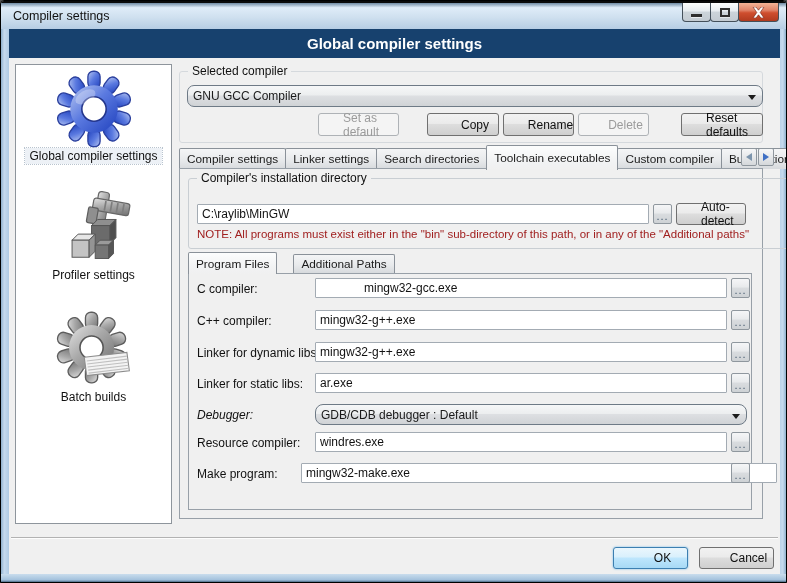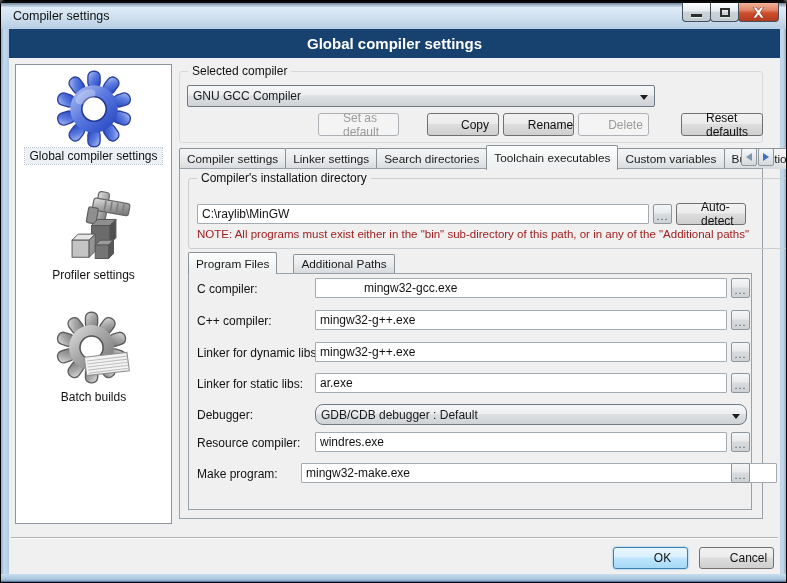--- a/index.html
+++ b/index.html
@@ -189,21 +189,21 @@
             <path d="M26,41 L59,37 M26.4,43.5 L59.4,39.5 M26.8,46 L59.8,42 M27.2,48.5 L60.2,44.5 M27.6,51 L60.6,47" stroke="#c0c0c0" stroke-width="0.9" fill="none"></path>
           </g>
         </svg>
         <span class="sblabel">Batch builds</span>
       </div>
     </div>
 
     <div class="group" style="left:170px;top:13px;width:584px;height:72px;">
       <span class="glabel">Selected compiler</span>
     </div>
-    <div class="combo" style="left:178px;top:27px;width:468px;">
+    <div class="combo" style="left:178px;top:27px;width:576px;border-radius:7px;">
       <span>GNU GCC Compiler</span>
       <span class="arr"></span>
     </div>
     <div class="btn dis" style="left:309px;top:55px;width:81px;">
       <span>Set as default</span>
       </div>
     <div class="btn" style="left:418px;top:55px;width:72px;">
       <span>Copy</span>
       </div>
     <div class="btn" style="left:494px;top:55px;width:71px;">
@@ -223,21 +223,21 @@
       <div class="tab">
           <span>Linker settings</span>
         </div>
       <div class="tab">
           <span>Search directories</span>
         </div>
       <div class="tab active">
           <span>Toolchain executables</span>
         </div>
       <div class="tab">
-          <span>Custom variables</span>
+          <span>Custom compiler</span>
         </div>
       <div class="tab">
           <span>Build options</span>
         </div>
 
     </div>
     <div class="tabarrow" style="left:732px;top:90px;">
       <span class="tri-l"></span>
       </div>
     <div class="tabarrow" style="left:749px;top:90px;">
@@ -285,21 +285,21 @@
     <div class="browse" style="left:722px;top:284px;">
         <span>...</span>
       </div>
 
     <span class="flabel" style="left:188px;top:319px;">Linker for static libs:</span>
     <input class="input" style="left: 306px; top: 315px; width: 412px;" readonly="" value="ar.exe">
     <div class="browse" style="left:722px;top:315px;">
         <span>...</span>
       </div>
 
-    <span class="flabel" style="left:188px;top:350px;">Debugger:</span>
+    <span class="flabel" style="left:188px;top:350px;font-style:italic;">Debugger:</span>
     <div class="combo" style="left:306px;top:346px;width:432px;height:21px;border-radius:8px;">
       <span>GDB/CDB debugger : Default</span>
       <span class="arr"></span>
     </div>
 
     <span class="flabel" style="left:188px;top:378px;">Resource compiler:</span>
     <input class="input" style="left: 306px; top: 374px; width: 412px;" readonly="" value="windres.exe">
     <div class="browse" style="left:722px;top:374px;">
         <span>...</span>
       </div>

